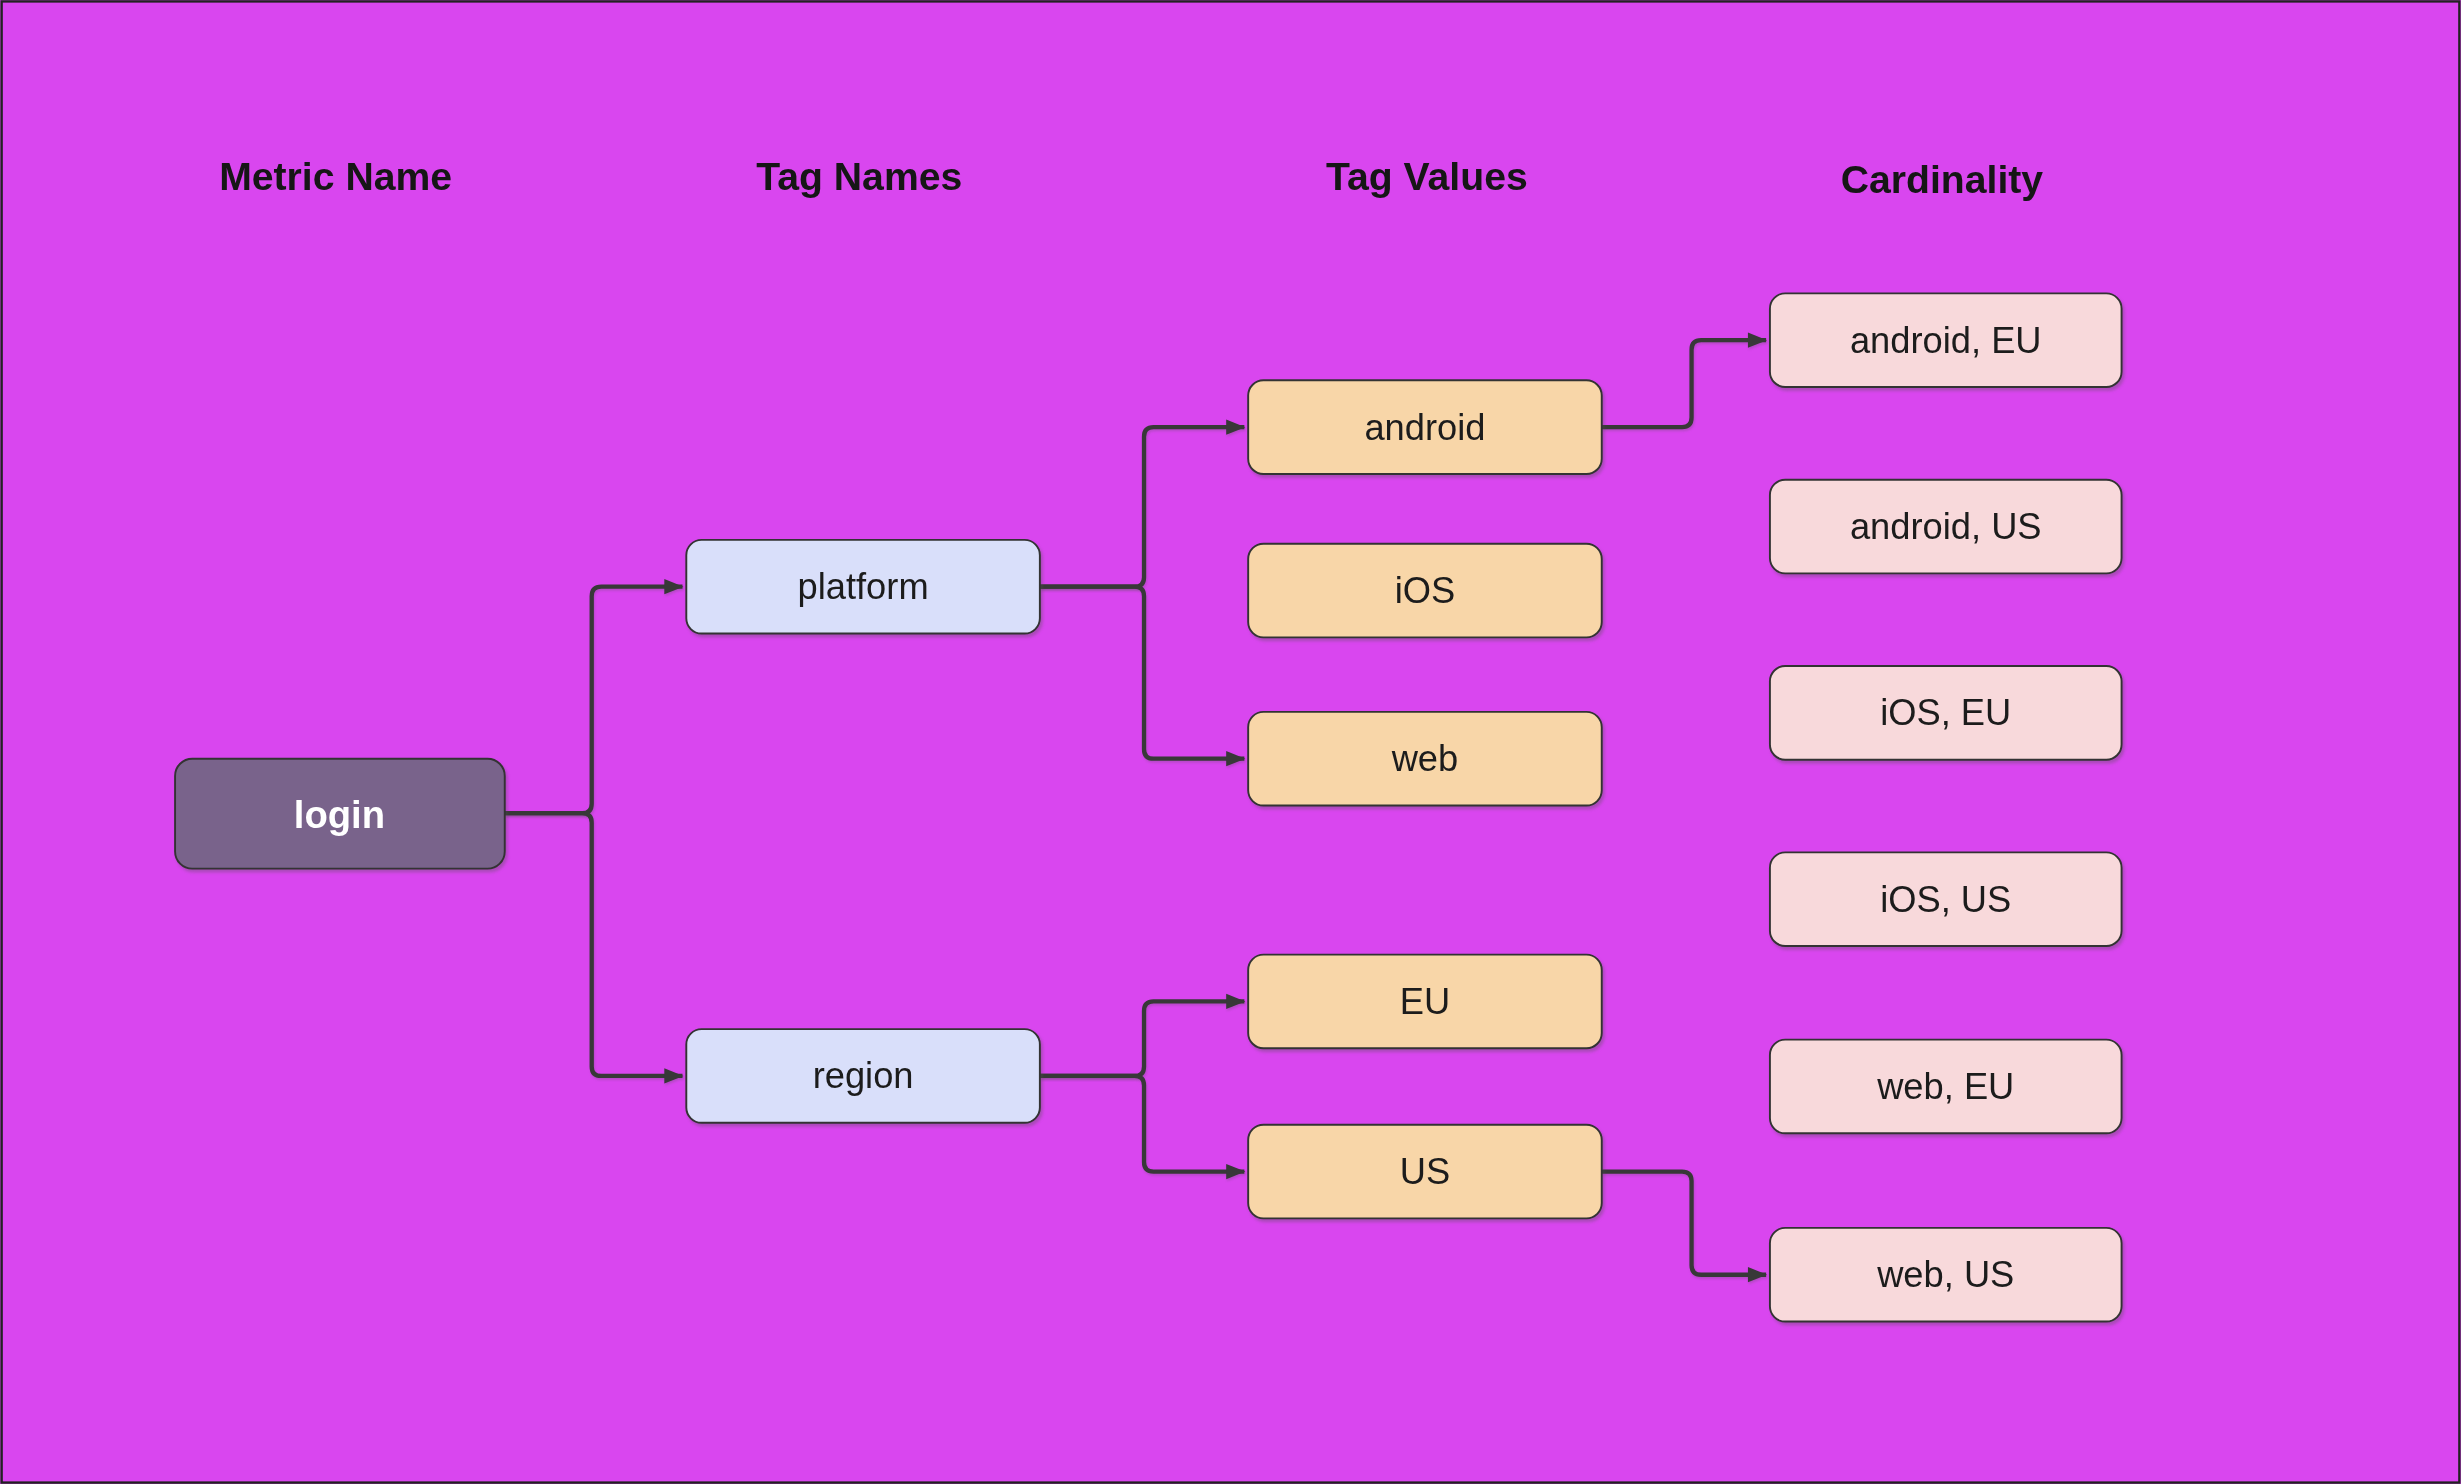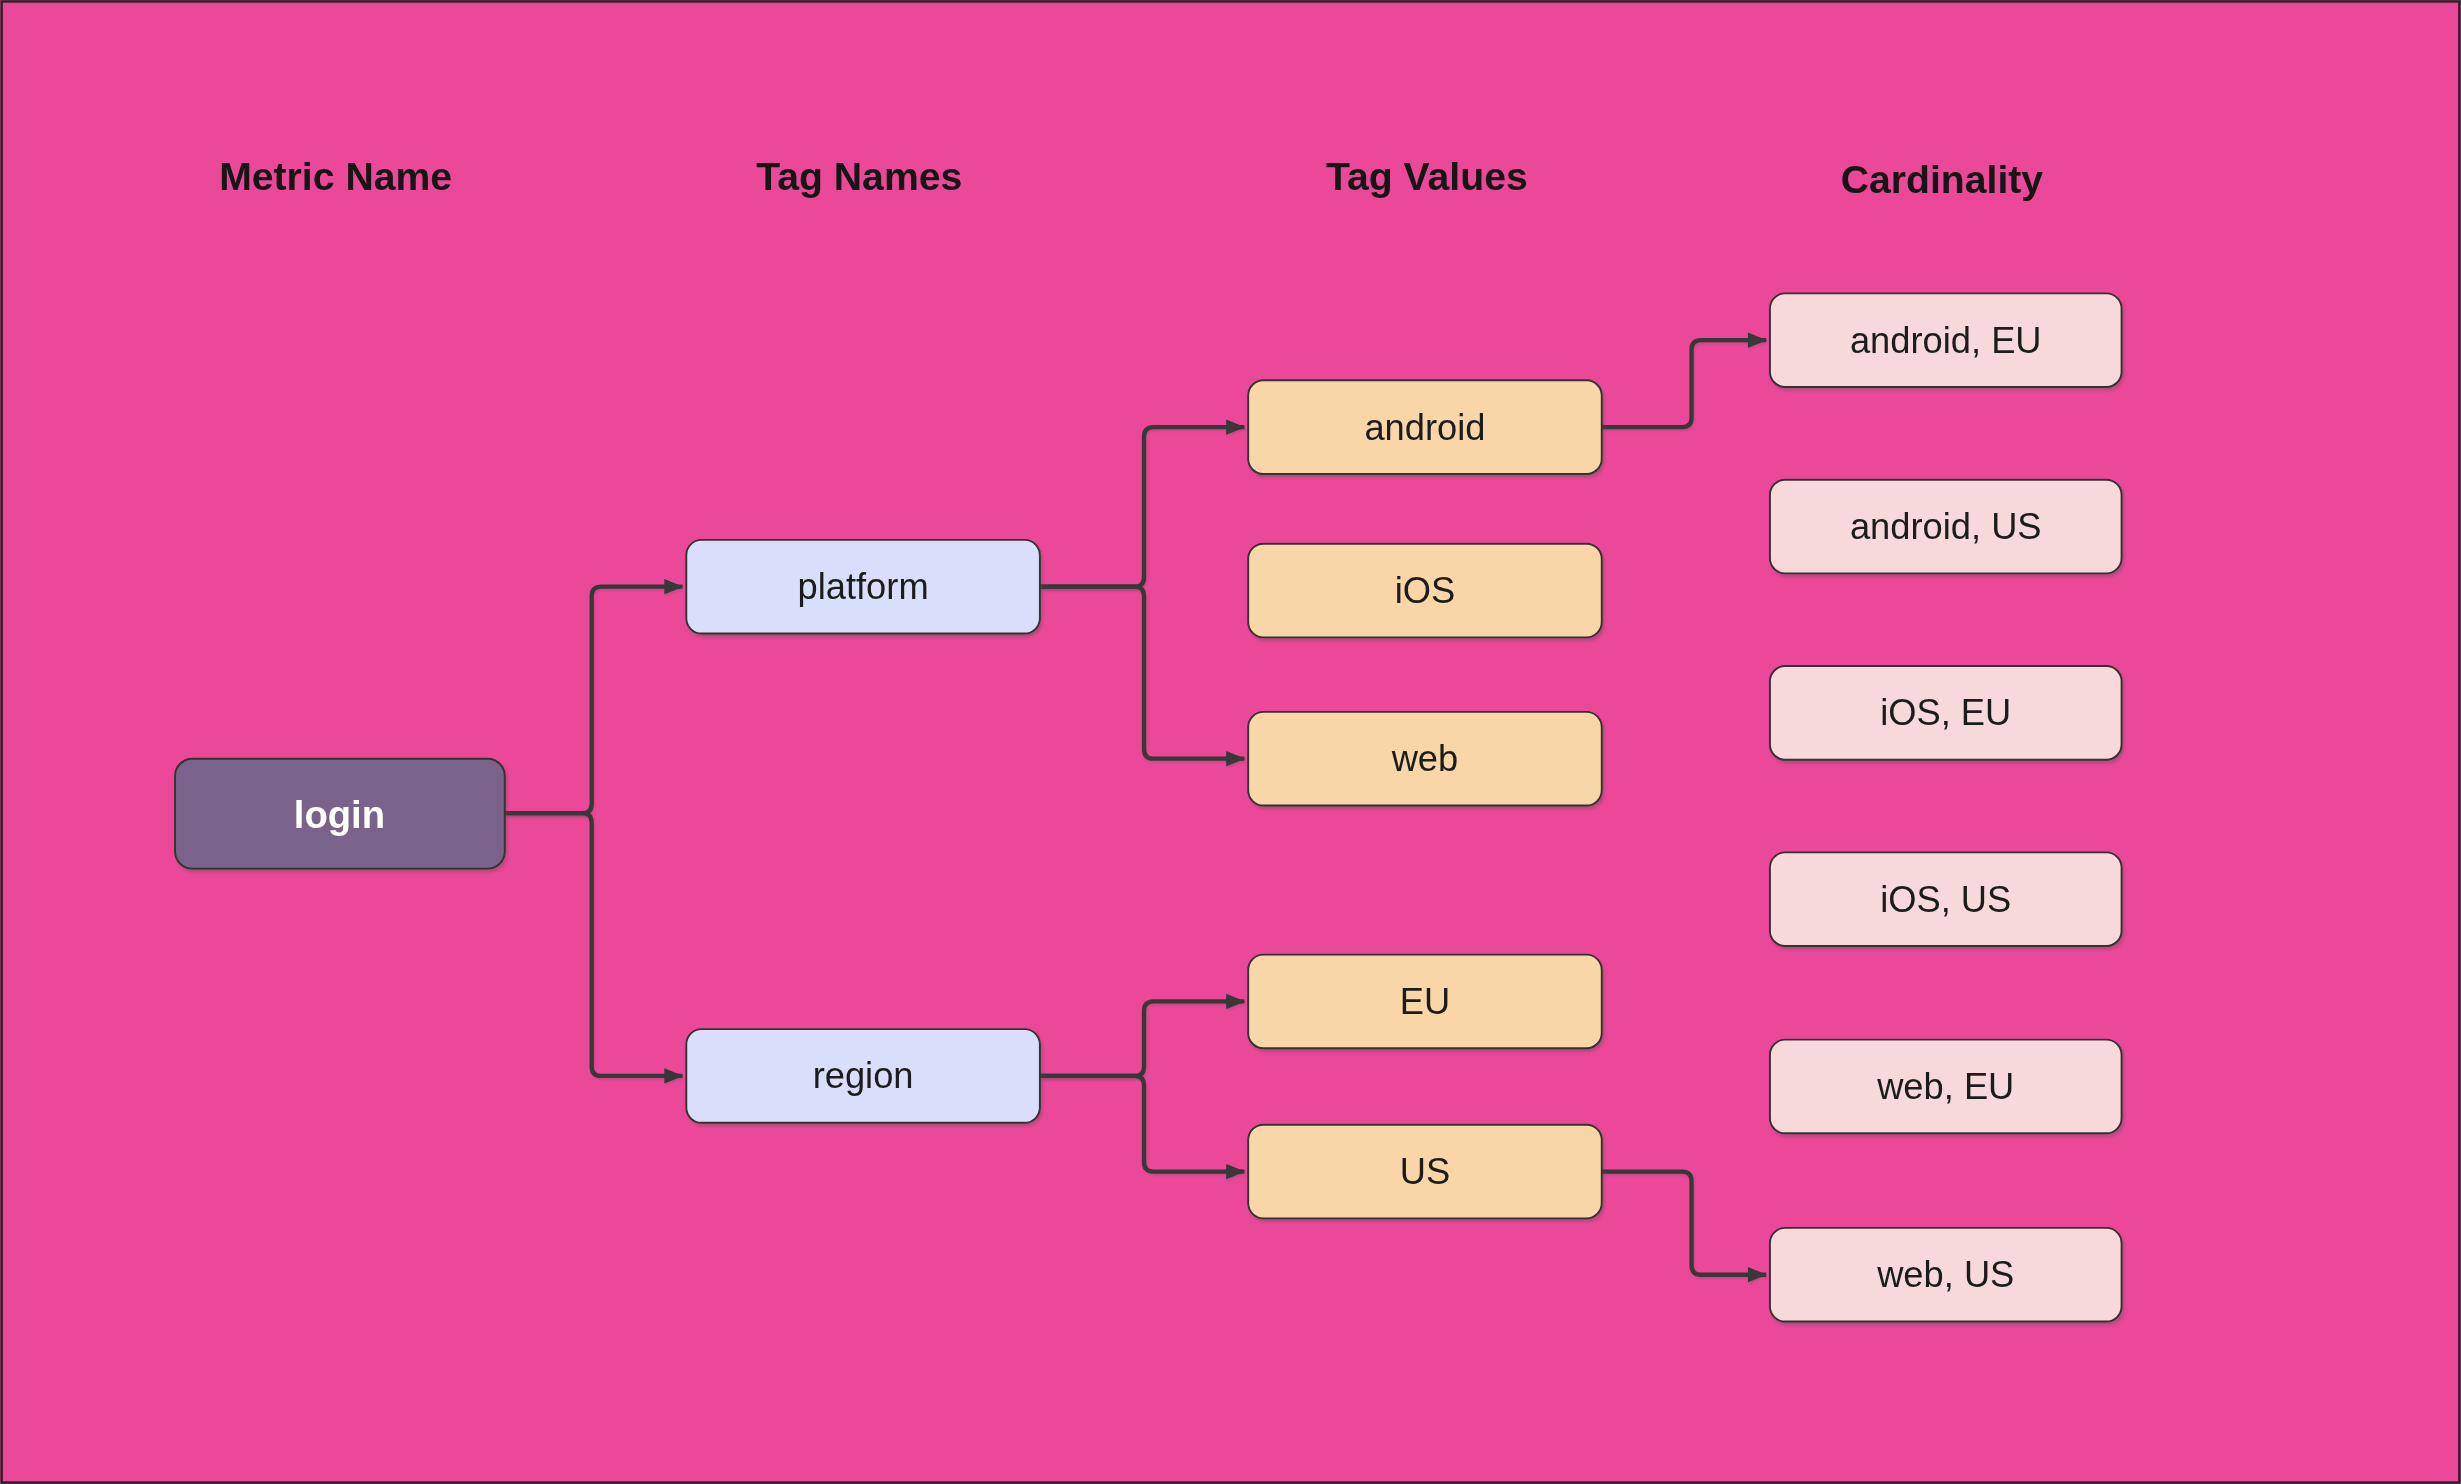--- a/index.html
+++ b/index.html
@@ -1,20 +1,20 @@
 <!DOCTYPE html>
 <html><head>
 <meta charset="utf-8">
 <style>
   html, body { margin: 0; padding: 0; background: #ffffff; }
   .canvas {
     position: relative;
     width: 2461px;
     height: 1484px;
-    background: #ec4899;
+    background: #d946ef;
     font-family: "Liberation Sans", sans-serif;
   }
   svg { display: block; }
   .frame { fill: none; stroke: #222222; stroke-width: 2.5px; }
   .col-header {
     font-family: "Liberation Sans", sans-serif;
     font-size: 41px;
     font-weight: bold;
     fill: #161616;
     text-anchor: middle;

